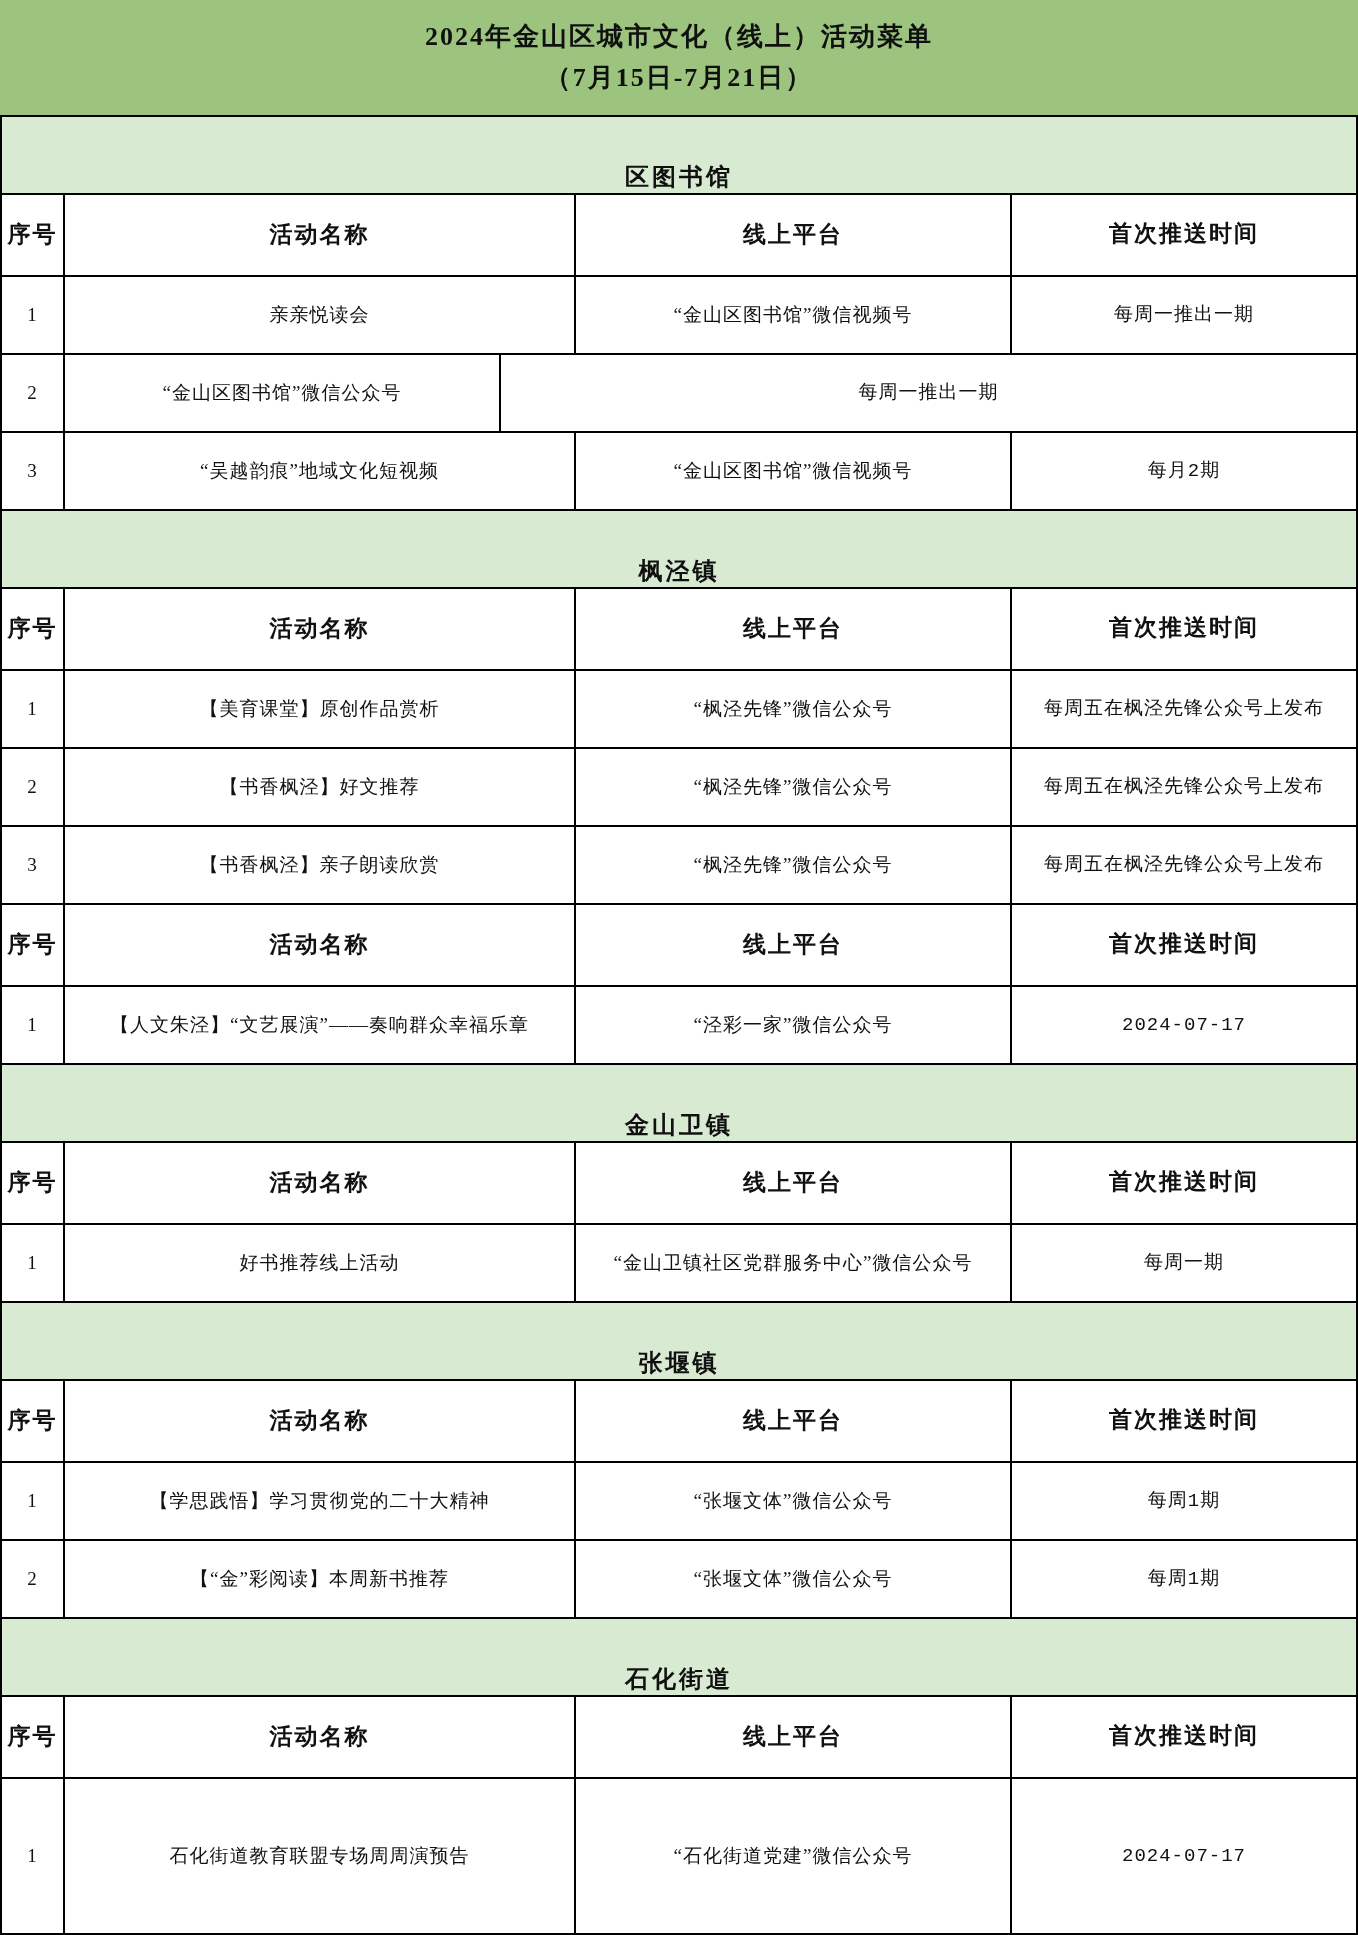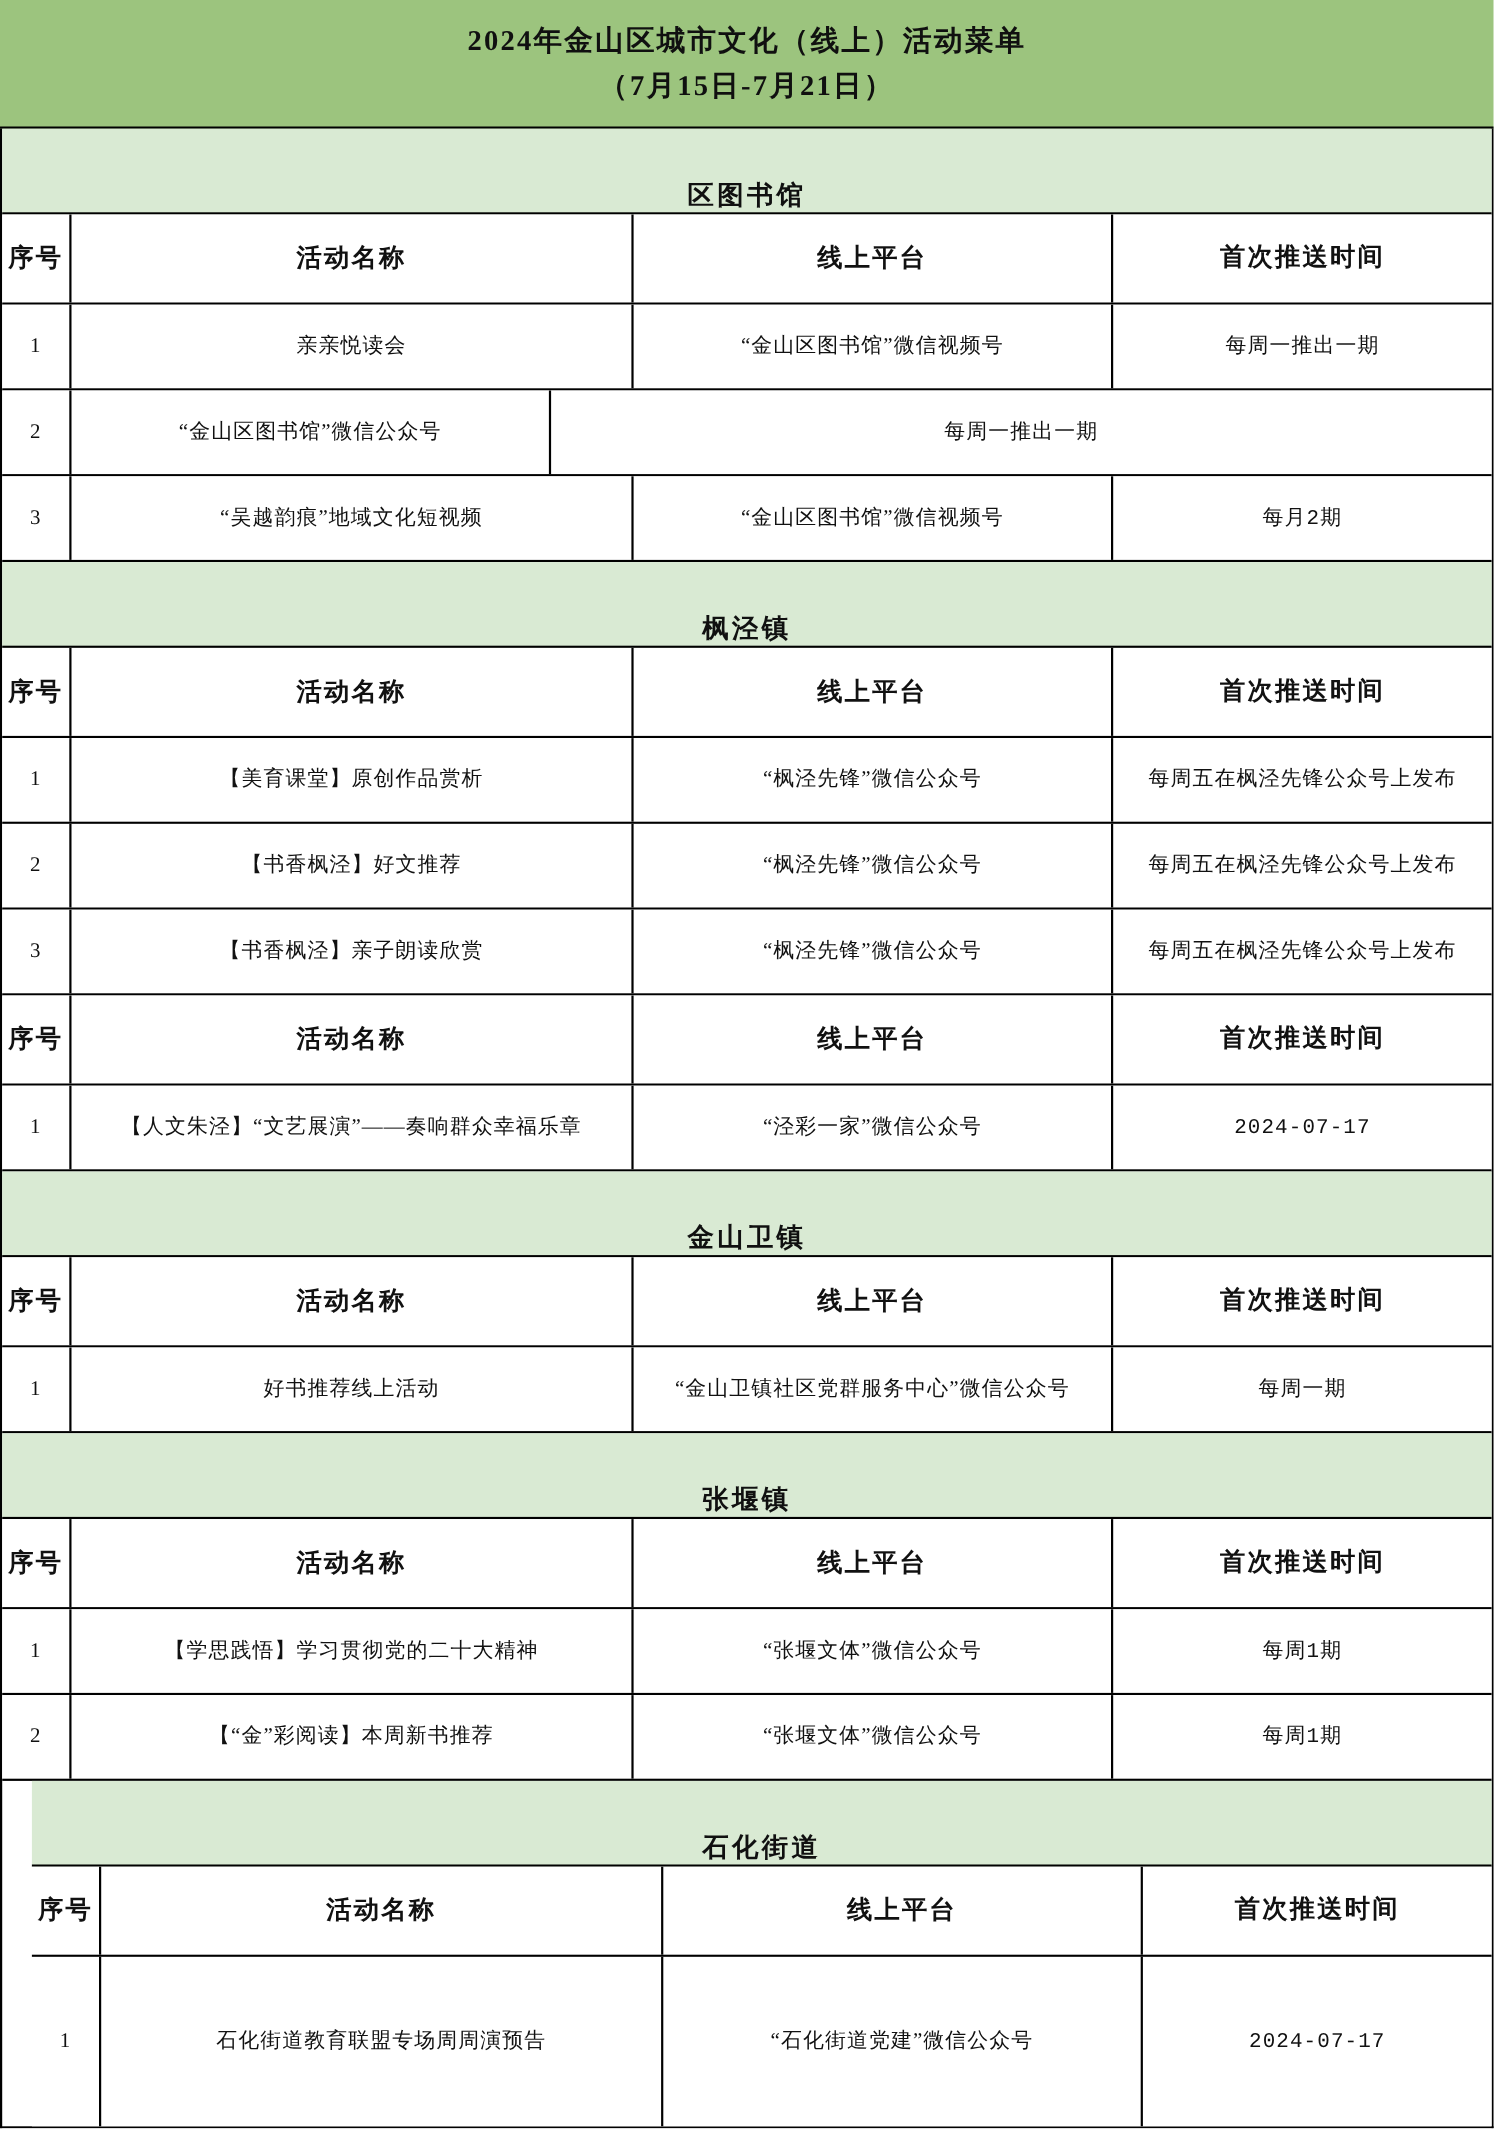--- a/index.html
+++ b/index.html
@@ -23,21 +23,21 @@
     font-size:26px;font-weight:bold;letter-spacing:2px;line-height:1.55;
     color:#101010;text-align:center;
   }
   .sheet{
     flex:1 1 auto;
     display:flex;flex-direction:column;
     border-left:2px solid #000;border-right:2px solid #000;border-bottom:2px solid #000;
     box-sizing:border-box;
   }
   .section{display:flex;flex-direction:column;flex:0 0 auto;}
-  .section:last-child{flex:1 1 auto;padding-left:27px;}
+  .section:last-child{flex:1 1 auto;}
   .band{
     height:78px;flex:0 0 78px;
     background:var(--section-band,#d9ead3);
     display:flex;align-items:flex-end;justify-content:center;
     border-bottom:2px solid #000;
     box-sizing:border-box;
   }
   .band span{
     font-size:24px;font-weight:bold;letter-spacing:3px;color:#101010;
   }

